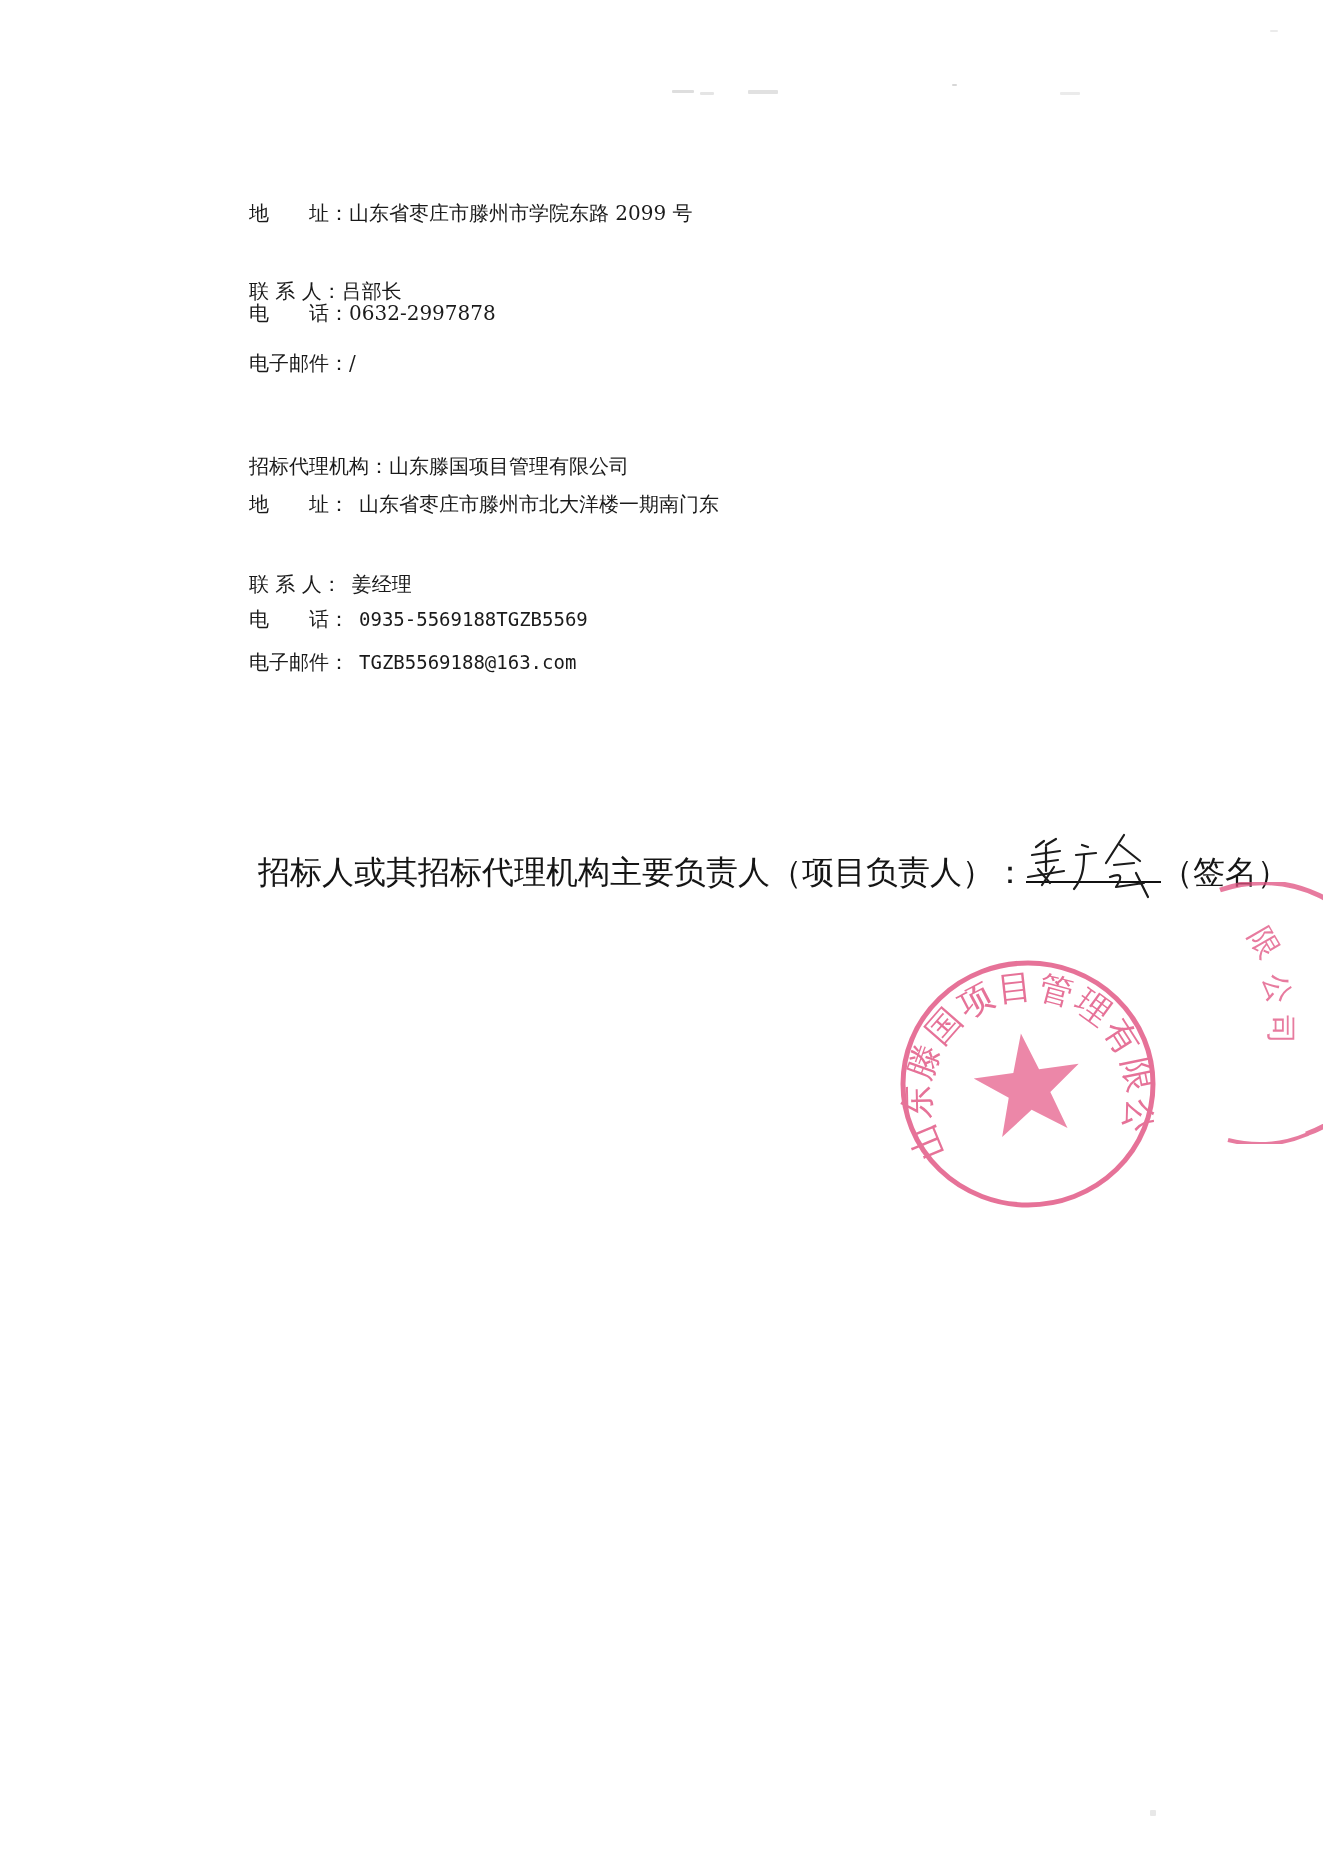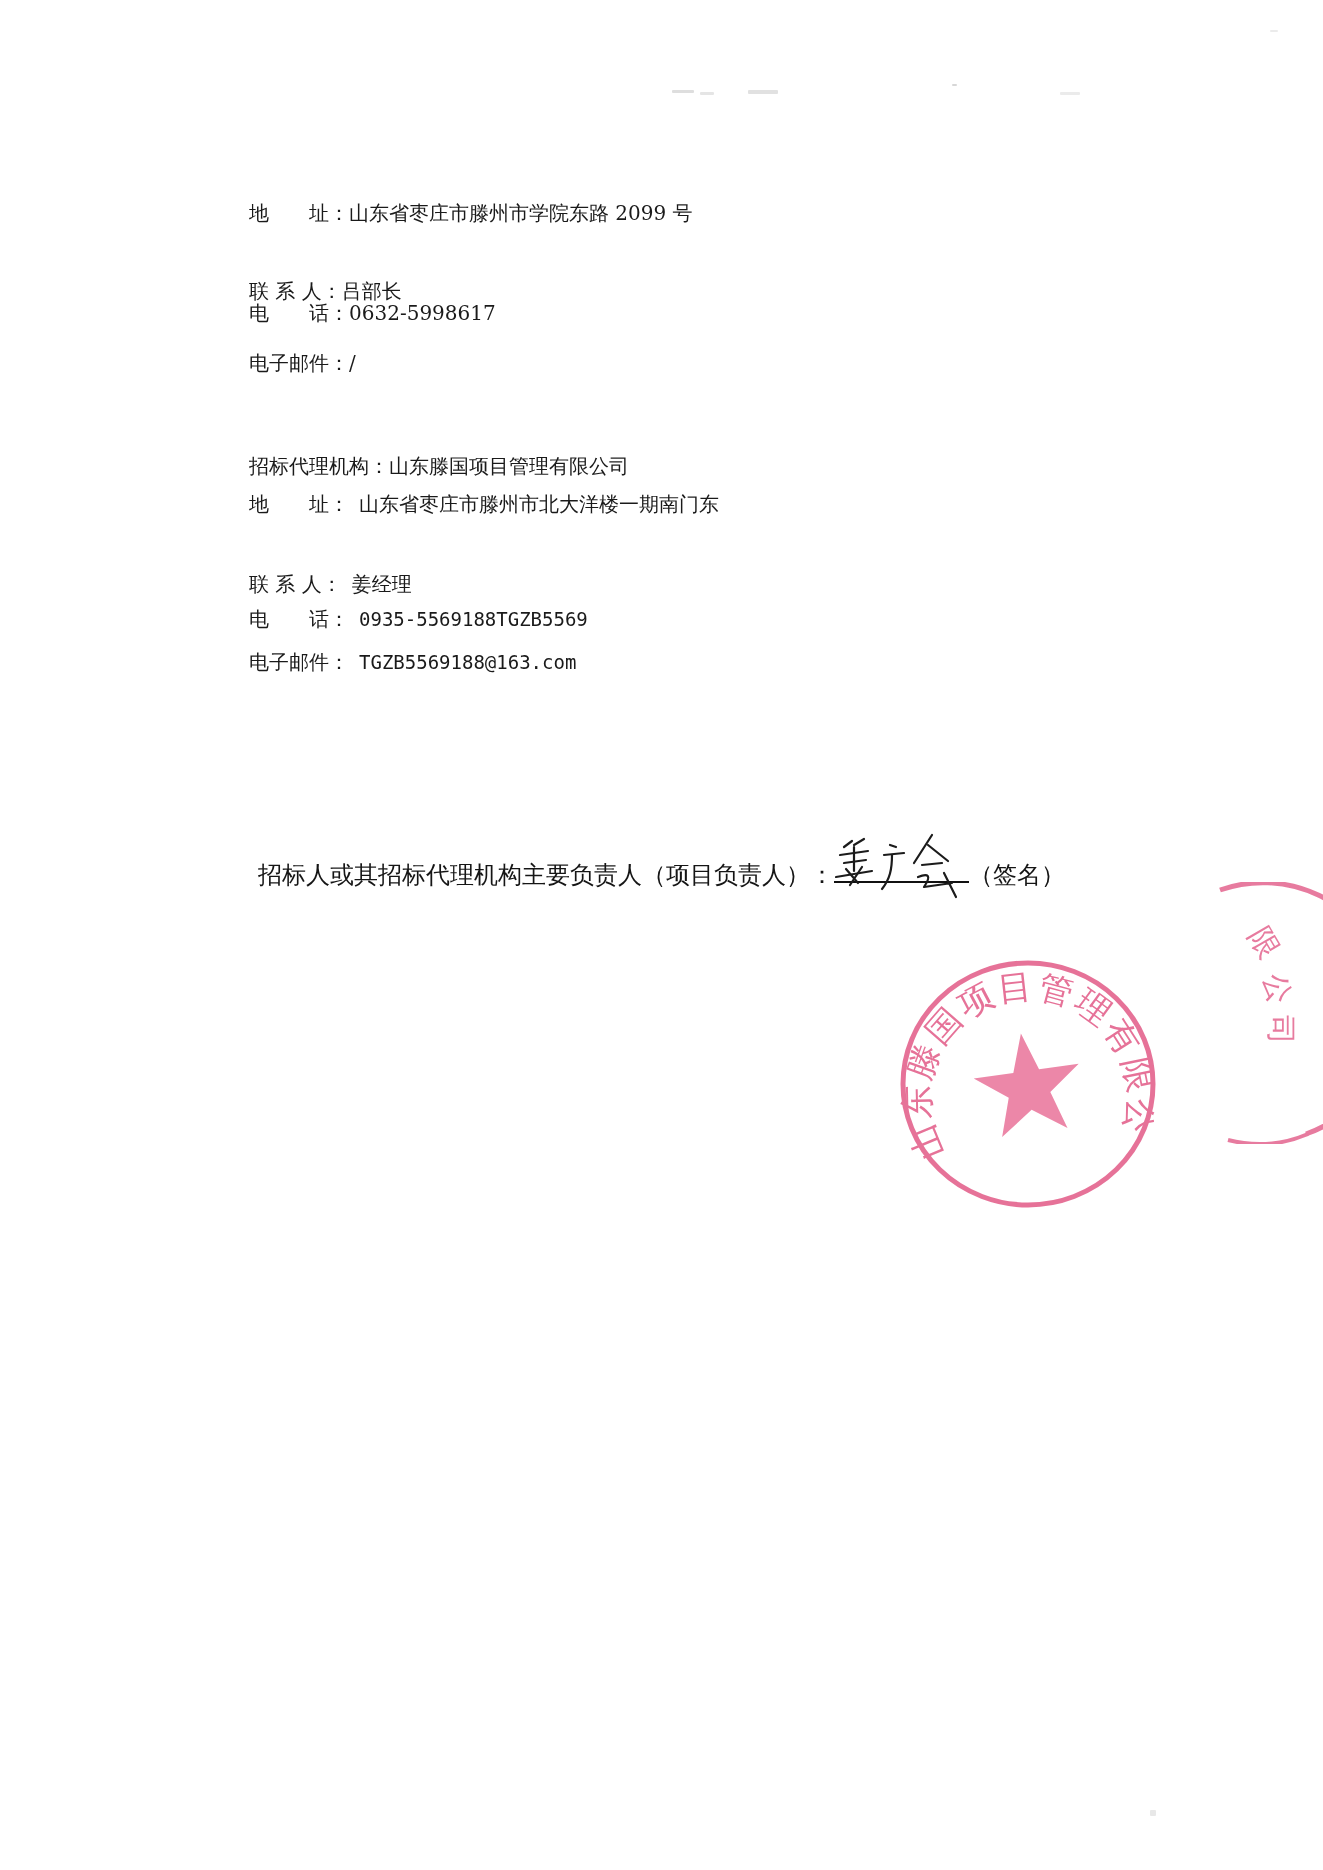--- a/index.html
+++ b/index.html
@@ -42,21 +42,21 @@
       display: inline-block;
     }
     .mono {
       font-family: "DejaVu Sans Mono", "Liberation Mono", monospace;
       font-size: 19px;
       letter-spacing: 0px;
     }
     .sig-line {
       position: absolute;
       white-space: nowrap;
-      font-size: 24px;
+      font-size: 32px;
       line-height: 30px;
       font-family: "DejaVu Sans", "Liberation Sans", sans-serif;
       color: #151515;
     }
     .underline-blank {
       display: inline-block;
       border-bottom: 2px solid #111;
       vertical-align: baseline;
     }
     .seal {
@@ -83,21 +83,21 @@
   <div class="speck" style="left:1150px;top:1810px;width:6px;height:6px;opacity:.35"></div>
 
   <div class="block" style="top:200px;">
     <div class="row" style="top:0;">
       <span class="label">地　　址：</span><span class="value">山东省枣庄市滕州市学院东路 2099 号</span>
     </div>
     <div class="row" style="top:50px;margin-top:28px;">
       <span class="label">联 系 人：</span><span class="value">吕部长</span>
     </div>
     <div class="row" style="top:100px;">
-      <span class="label">电　　话：</span><span class="value">0632-5998617</span>
+      <span class="label">电　　话：</span><span class="value">0632-2997878</span>
     </div>
     <div class="row" style="top:150px;">
       <span class="label">电子邮件：</span><span class="value">/</span>
     </div>
   </div>
 
   <div class="block" style="top:453px;">
     <div class="row" style="top:0;">
       <span class="label">招标代理机构：</span><span class="value">山东滕国项目管理有限公司</span>
     </div>

